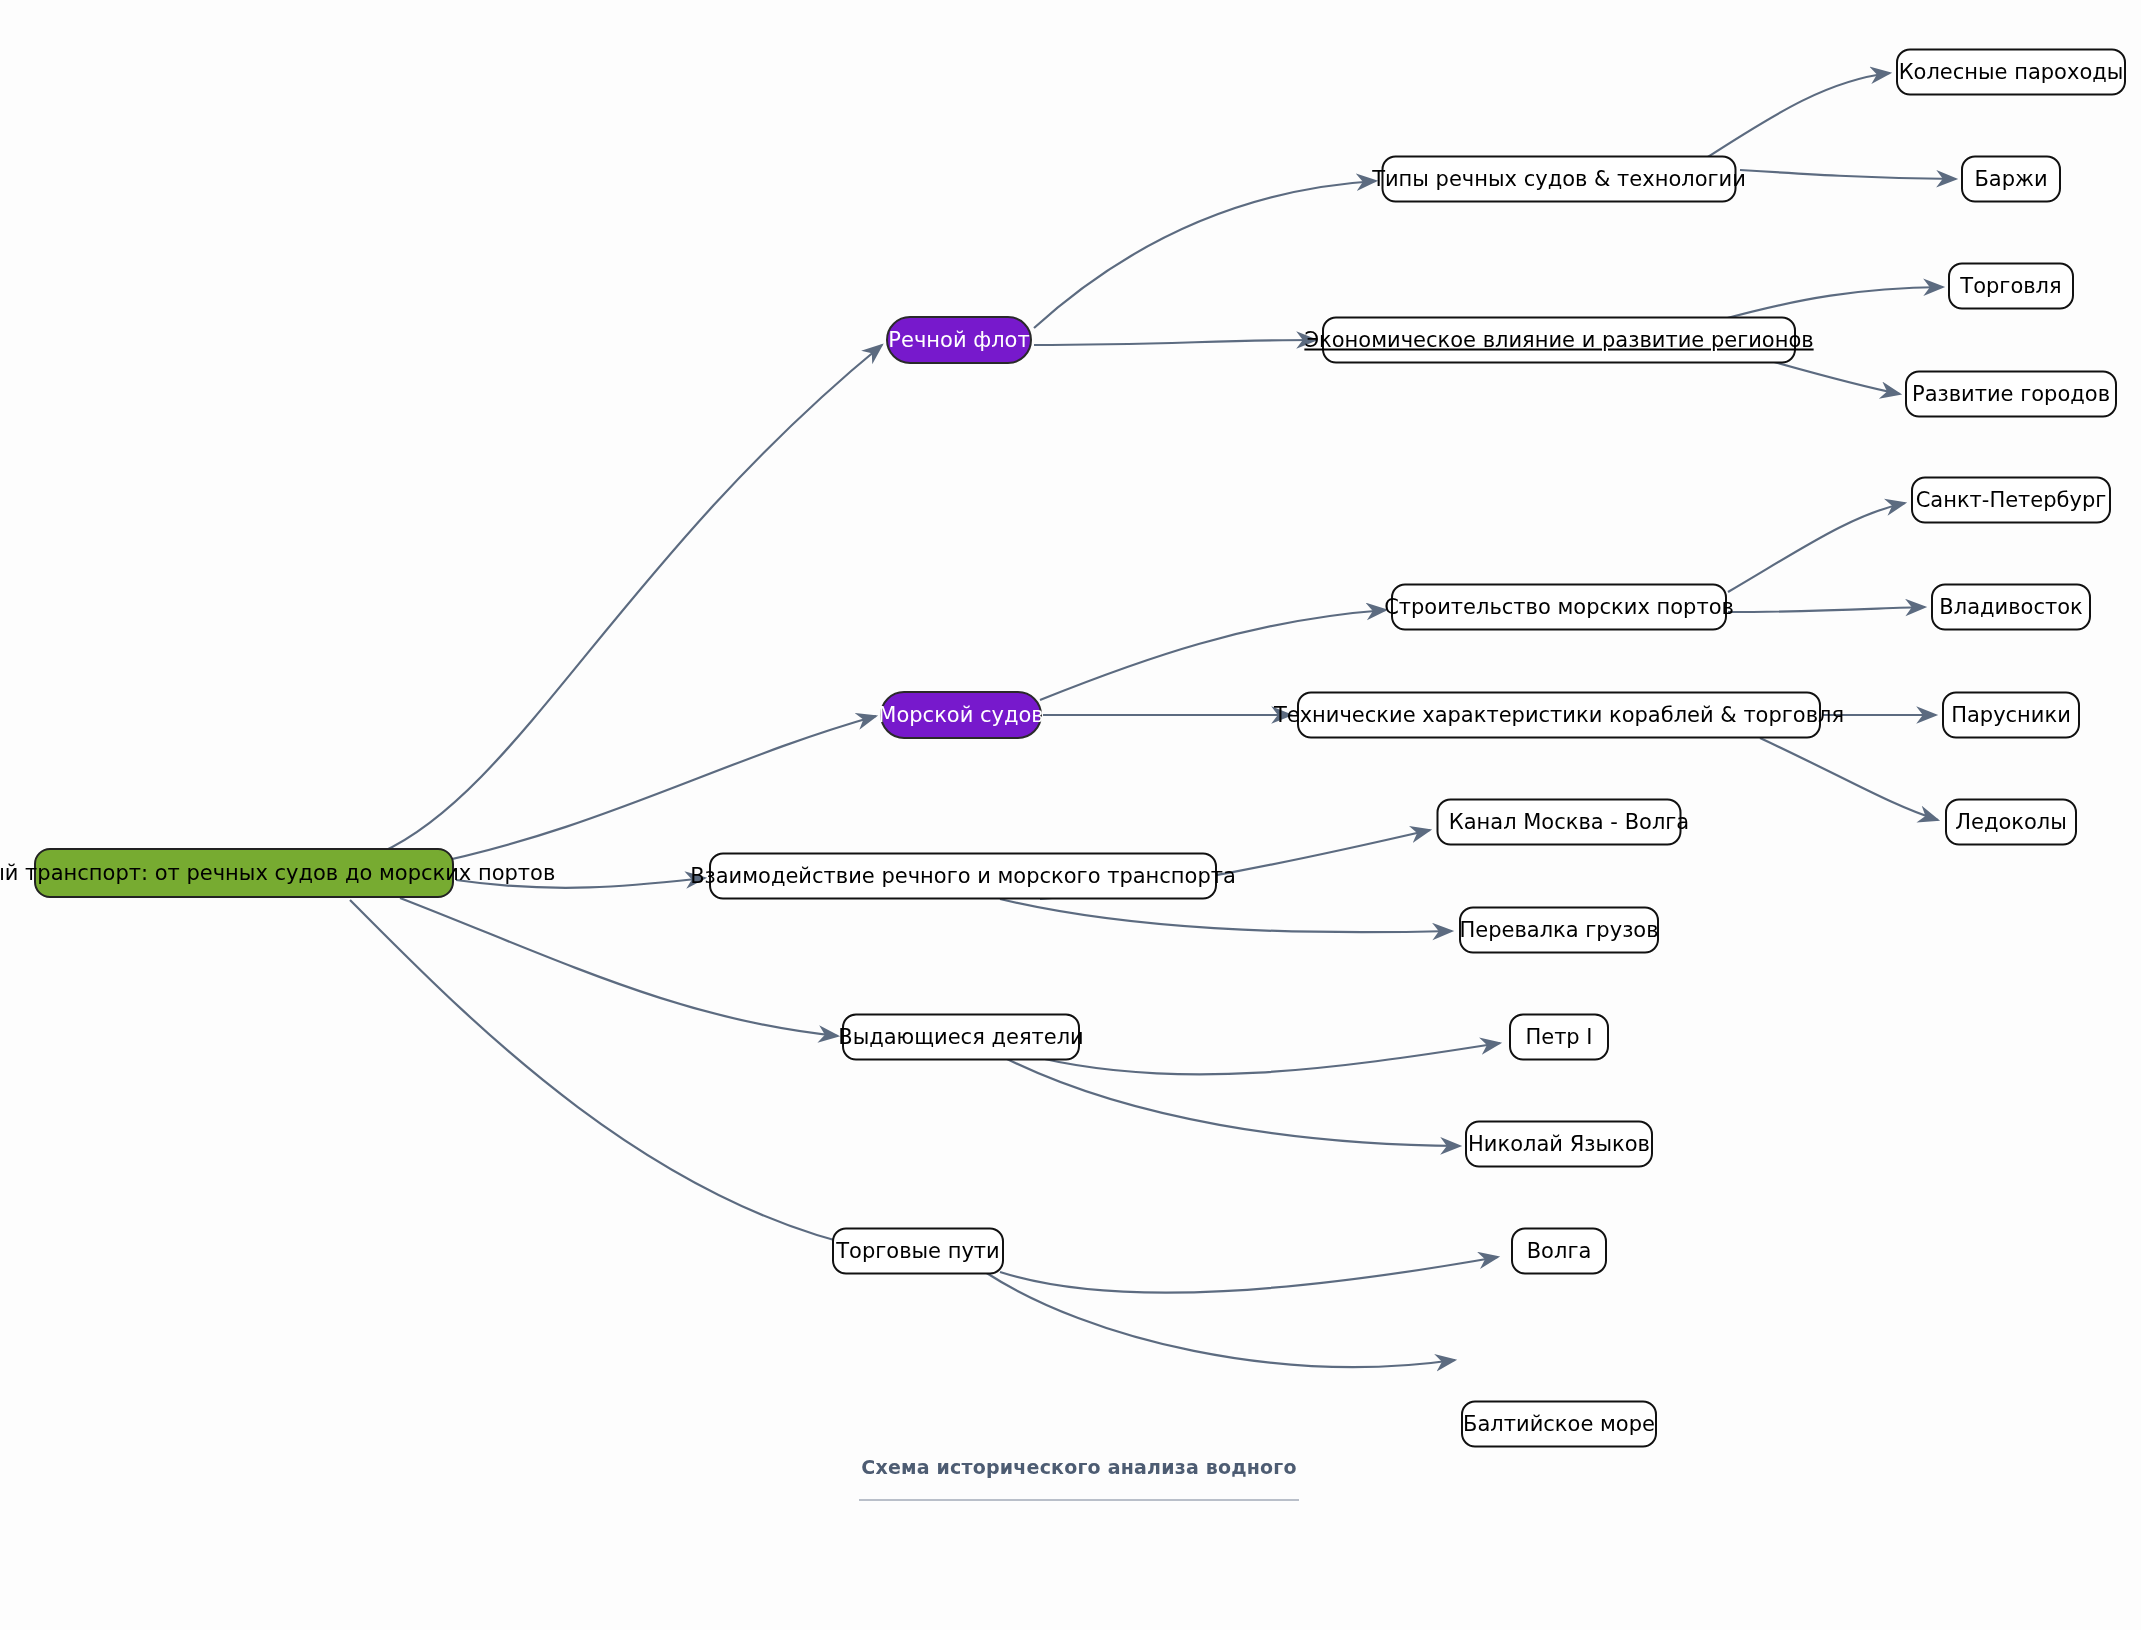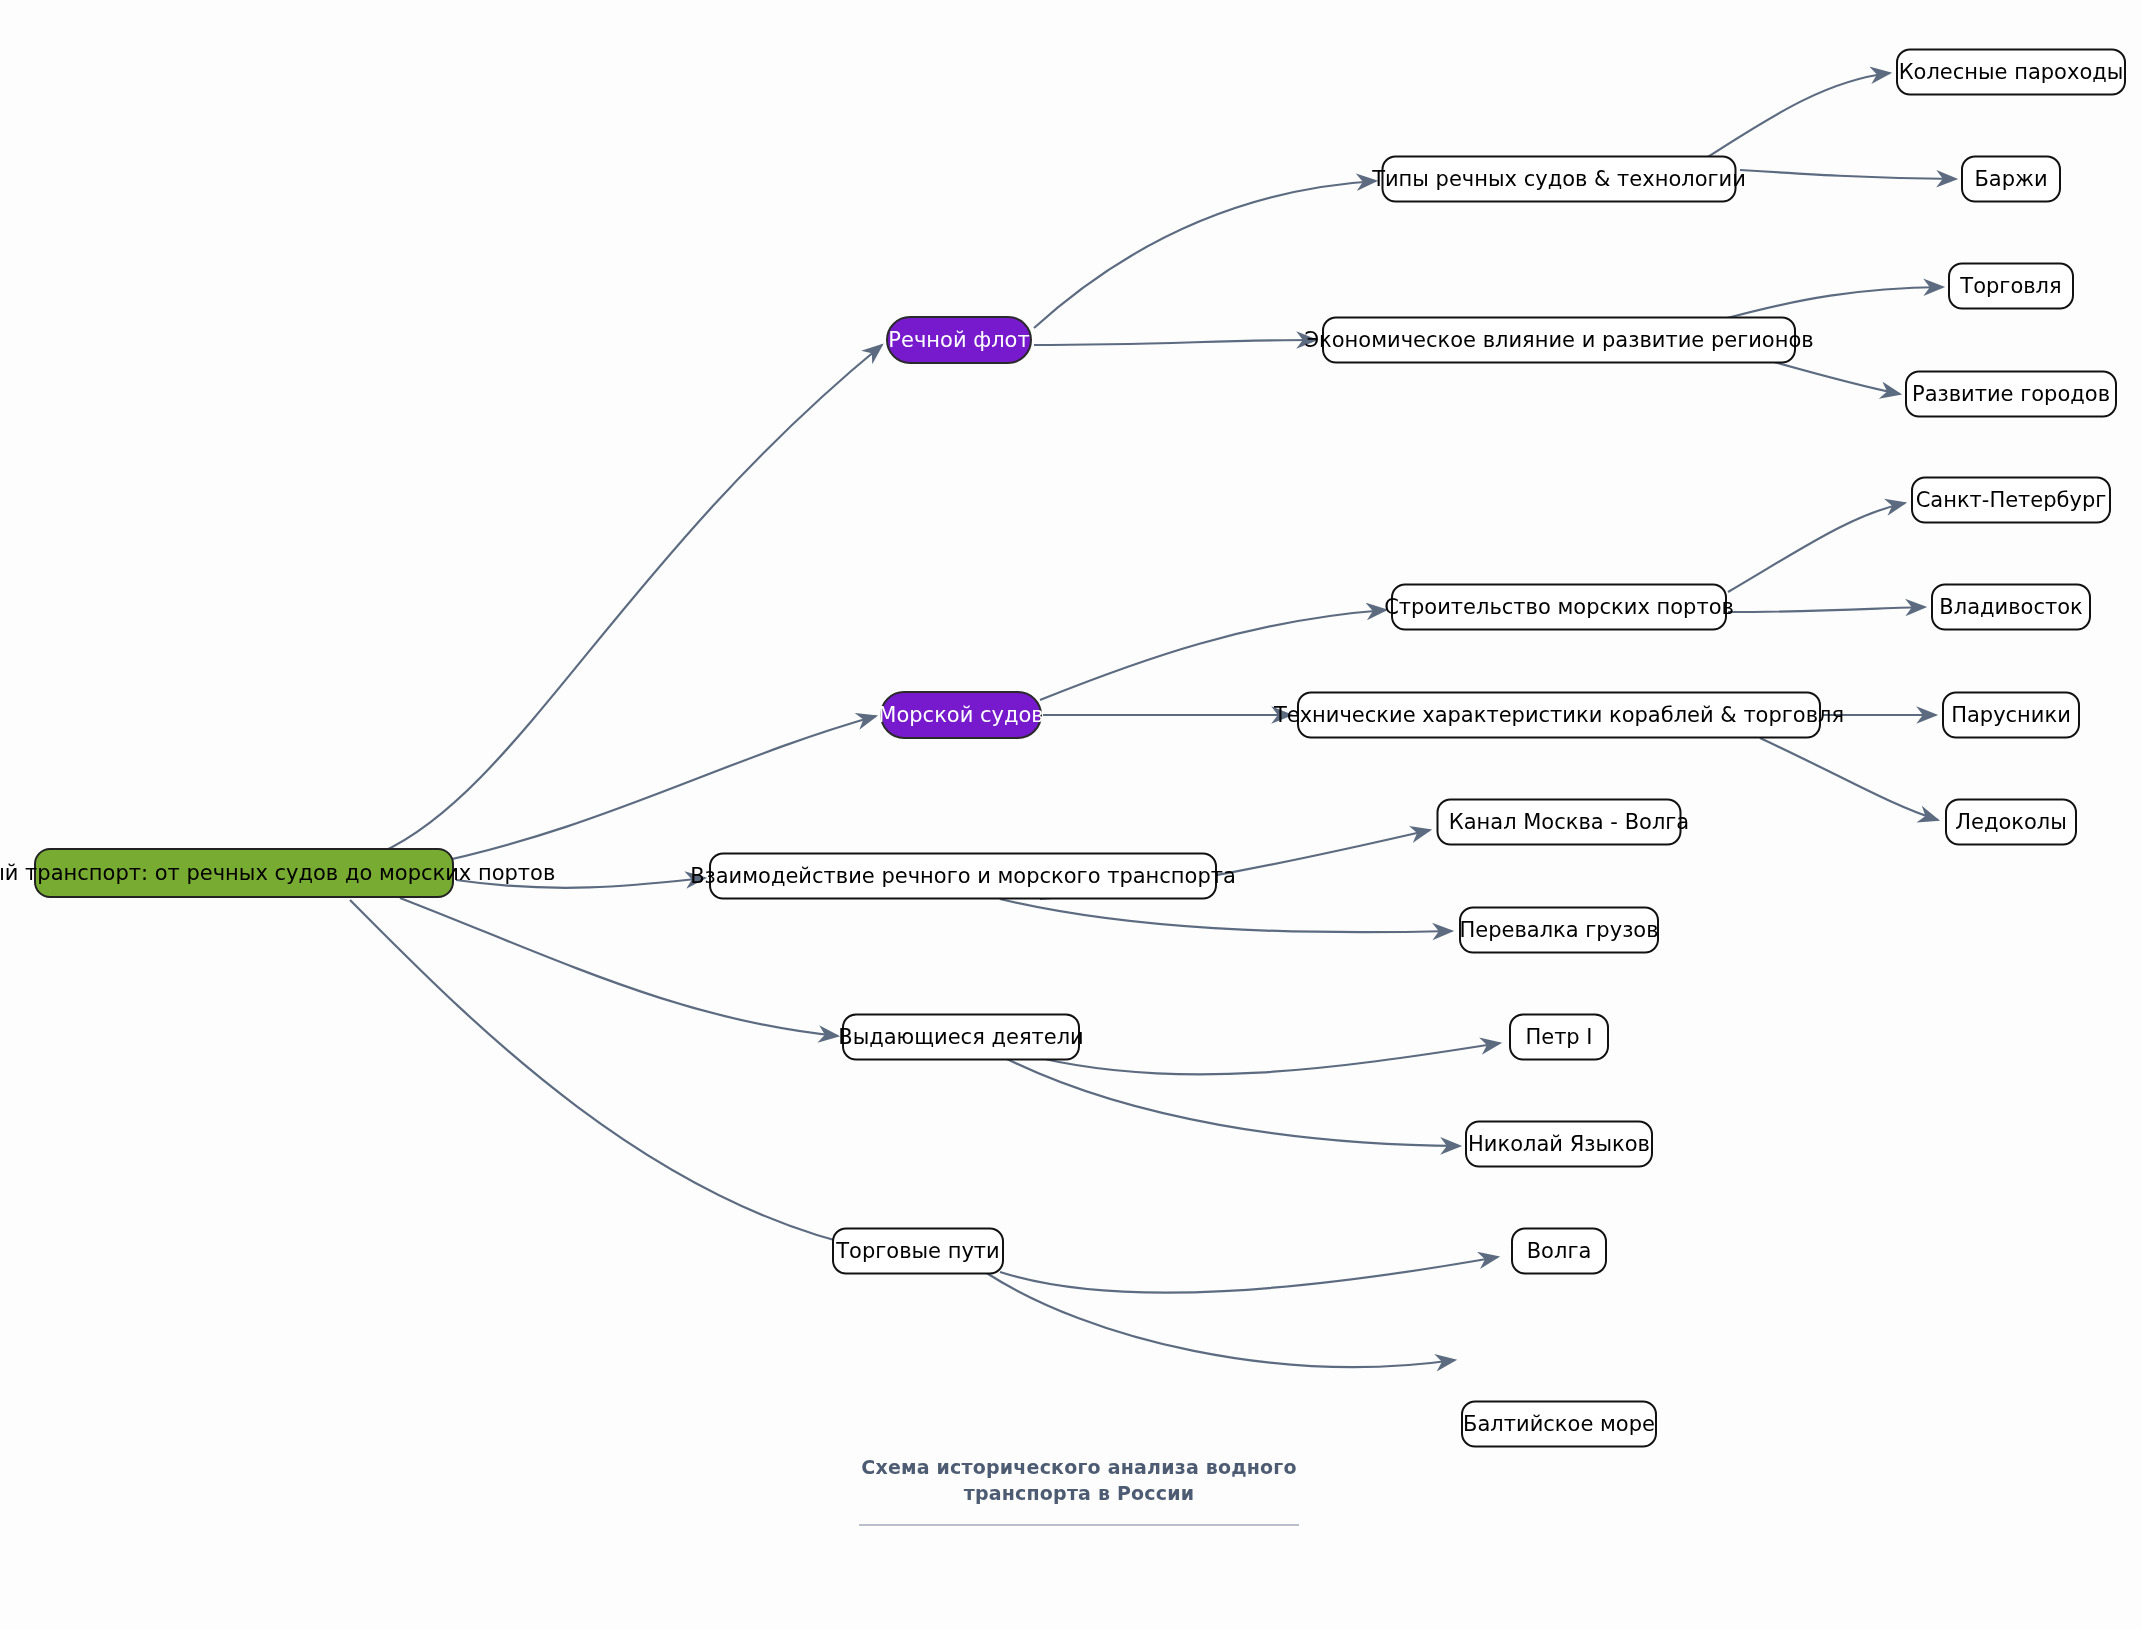--- a/index.html
+++ b/index.html
@@ -150,21 +150,21 @@
   </div>
 
   <div class="node leaf-3" style="left:2011px; top:72px; width:230px;">
     <span>Колесные пароходы</span>
   </div>
 
   <div class="node leaf-3" style="left:2011px; top:179px; width:100px;">
     <span>Баржи</span>
   </div>
 
-  <div class="node leaf-2" style="left:1559px; top:340px; width:474px;">
+  <div class="node leaf-2" style="left:1559px; top:340px; width:474px;text-decoration:underline;">
     <span>Экономическое влияние и развитие регионов</span>
   </div>
 
   <div class="node leaf-3" style="left:2011px; top:286px; width:126px;">
     <span>Торговля</span>
   </div>
 
   <div class="node leaf-3" style="left:2011px; top:394px; width:212px;">
     <span>Развитие городов</span>
   </div>
@@ -229,18 +229,17 @@
     <span>Волга</span>
   </div>
 
   <div class="node leaf-3" style="left:1559px; top:1424px; width:196px;">
     <span>Балтийское море</span>
   </div>
 
   <div id="footer">
     <div class="caption">
       <div>Схема исторического анализа водного</div>
-      <div>транспорта в России</div>
     </div>
     <div class="rule"></div>
   </div>
 
 </div>
 
 </body></html>

